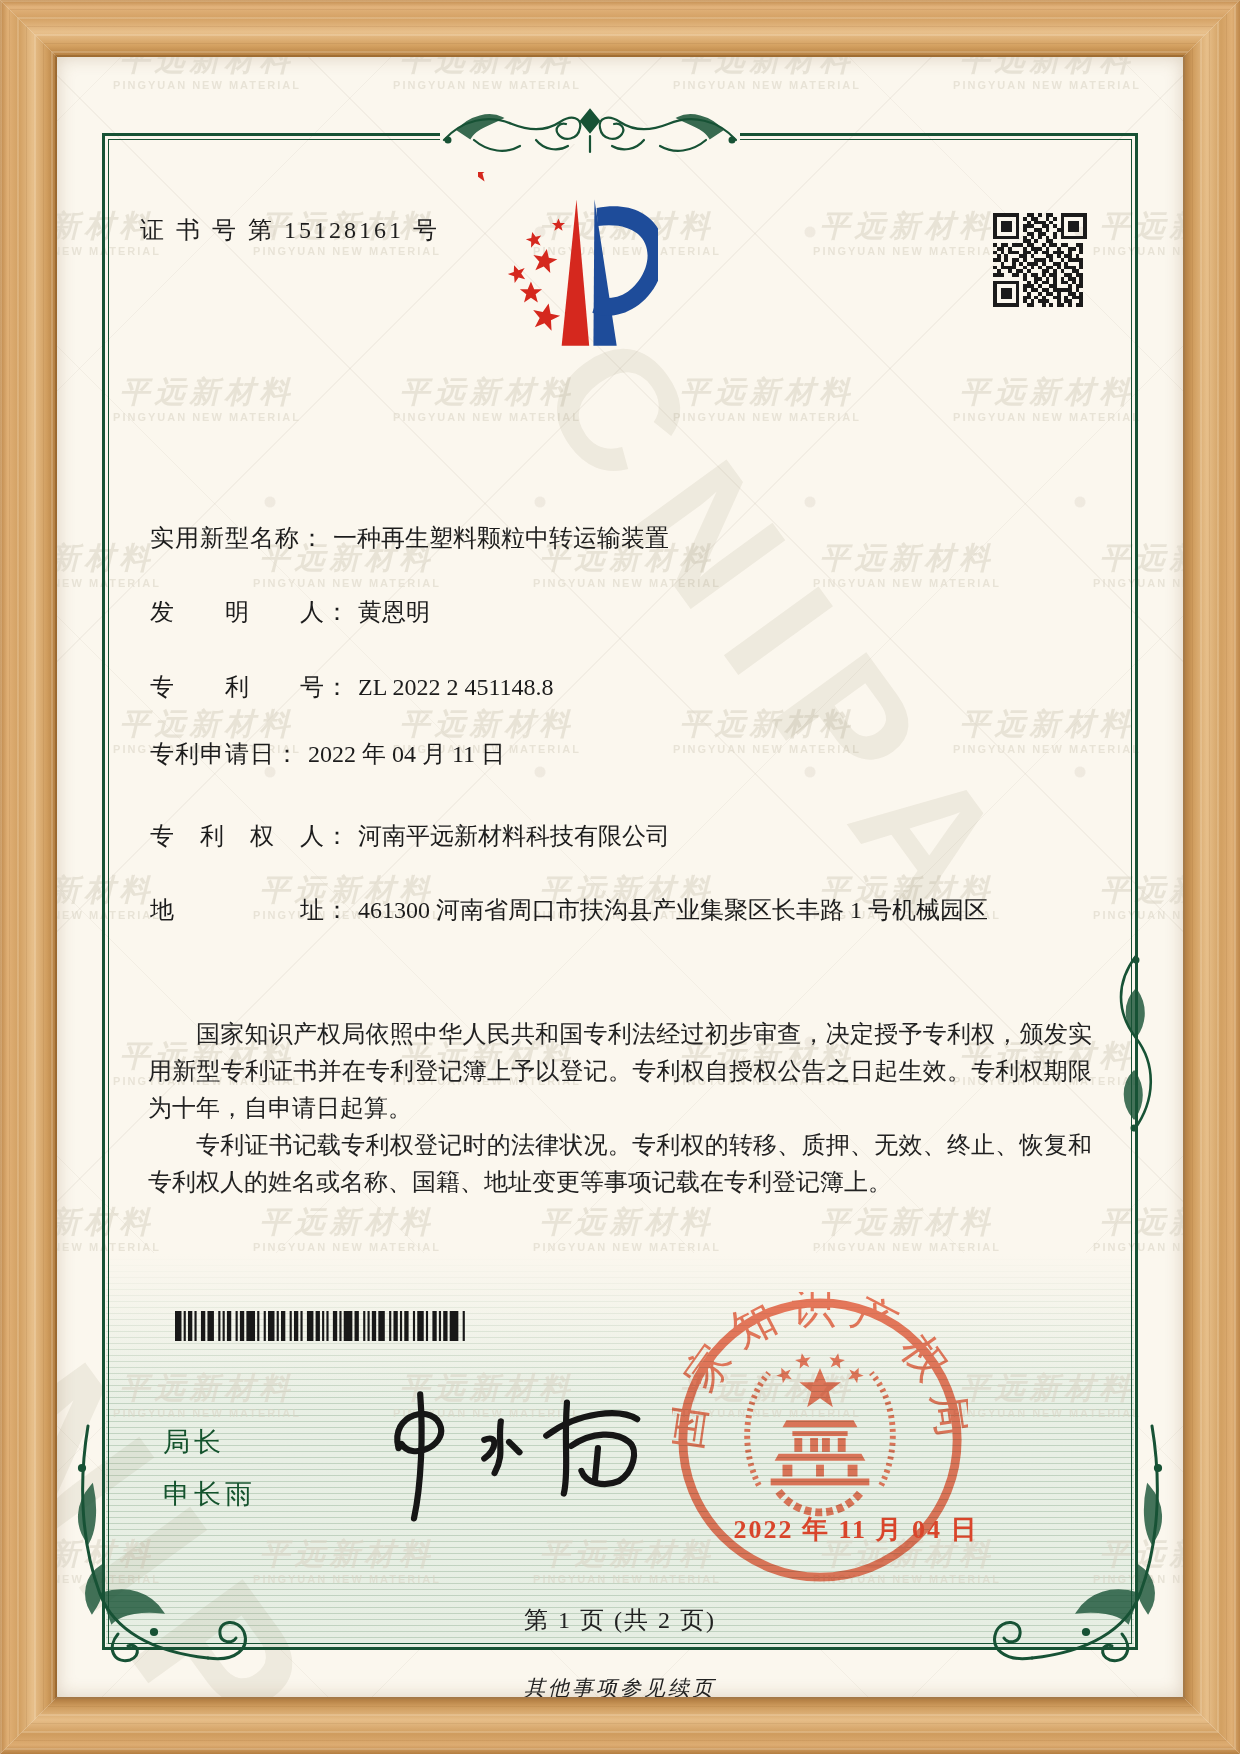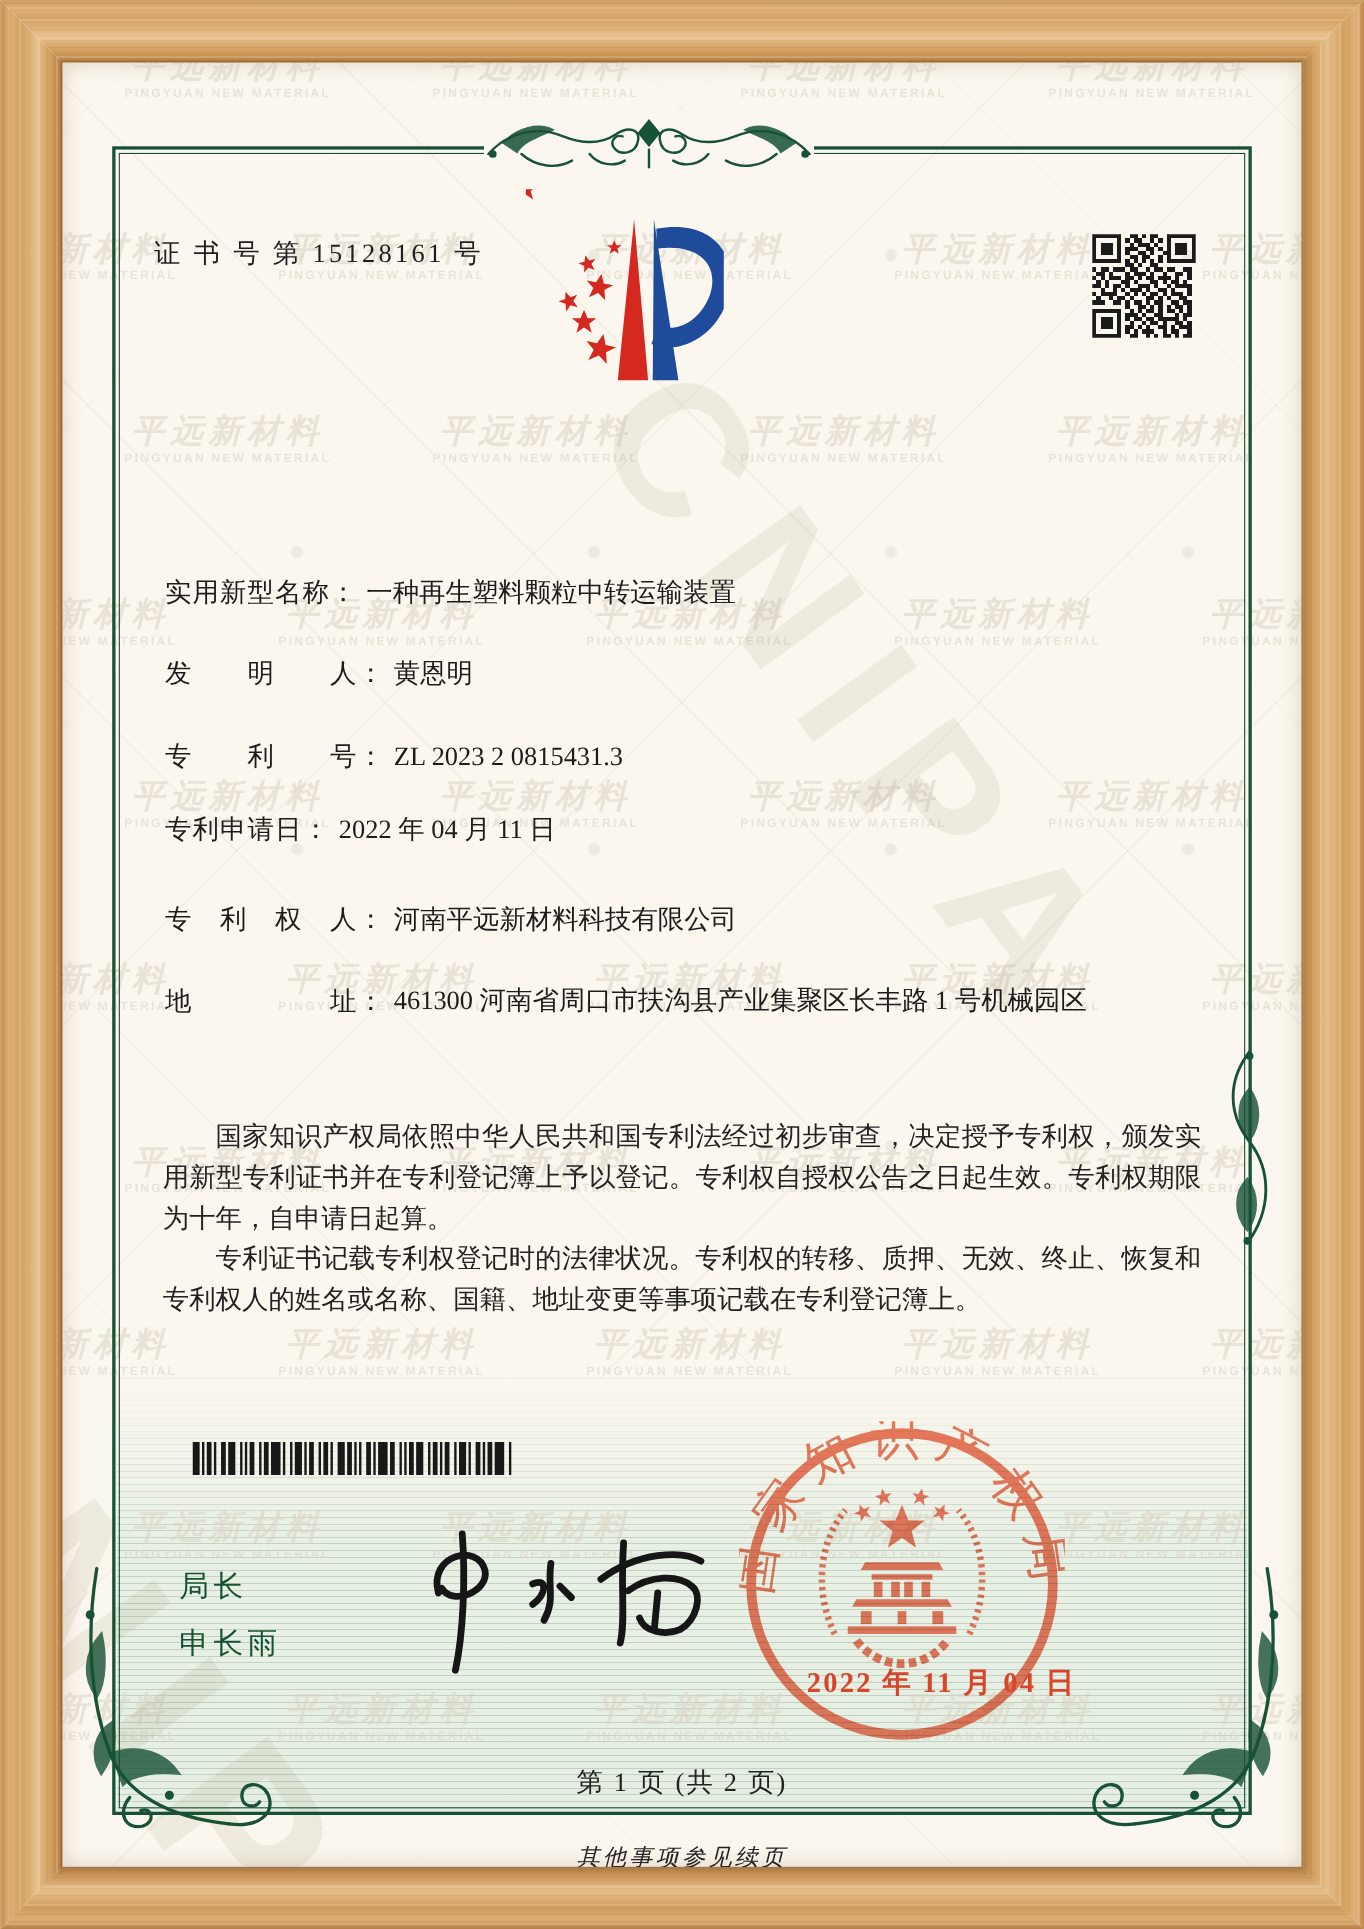--- a/index.html
+++ b/index.html
@@ -741,21 +741,21 @@
   </div>
 
 
   <div class="abs field-row" style="top:522px;">
     <span class="field-label">实用新型名称：</span><span class="field-value">一种再生塑料颗粒中转运输装置</span>
   </div>
   <div class="abs field-row" style="top:596px;">
     <span class="field-label">发　　明　　人：</span><span class="field-value">黄恩明</span>
   </div>
   <div class="abs field-row" style="top:671px;">
-    <span class="field-label">专　　利　　号：</span><span class="field-value">ZL 2023 2 0815431.3</span>
+    <span class="field-label">专　　利　　号：</span><span class="field-value">ZL 2022 2 451148.8</span>
   </div>
   <div class="abs field-row" style="top:714px;margin-top:24px;">
     <span class="field-label">专利申请日：</span><span class="field-value">2022 年 04 月 11 日</span>
   </div>
   <div class="abs field-row" style="top:820px;">
     <span class="field-label">专　利　权　人：</span><span class="field-value">河南平远新材料科技有限公司</span>
   </div>
   <div class="abs field-row" style="top:894px;">
     <span class="field-label">地　　　　　址：</span><span class="field-value wrap">461300 河南省周口市扶沟县产业集聚区长丰路 1 号机械园区</span>
   </div>

